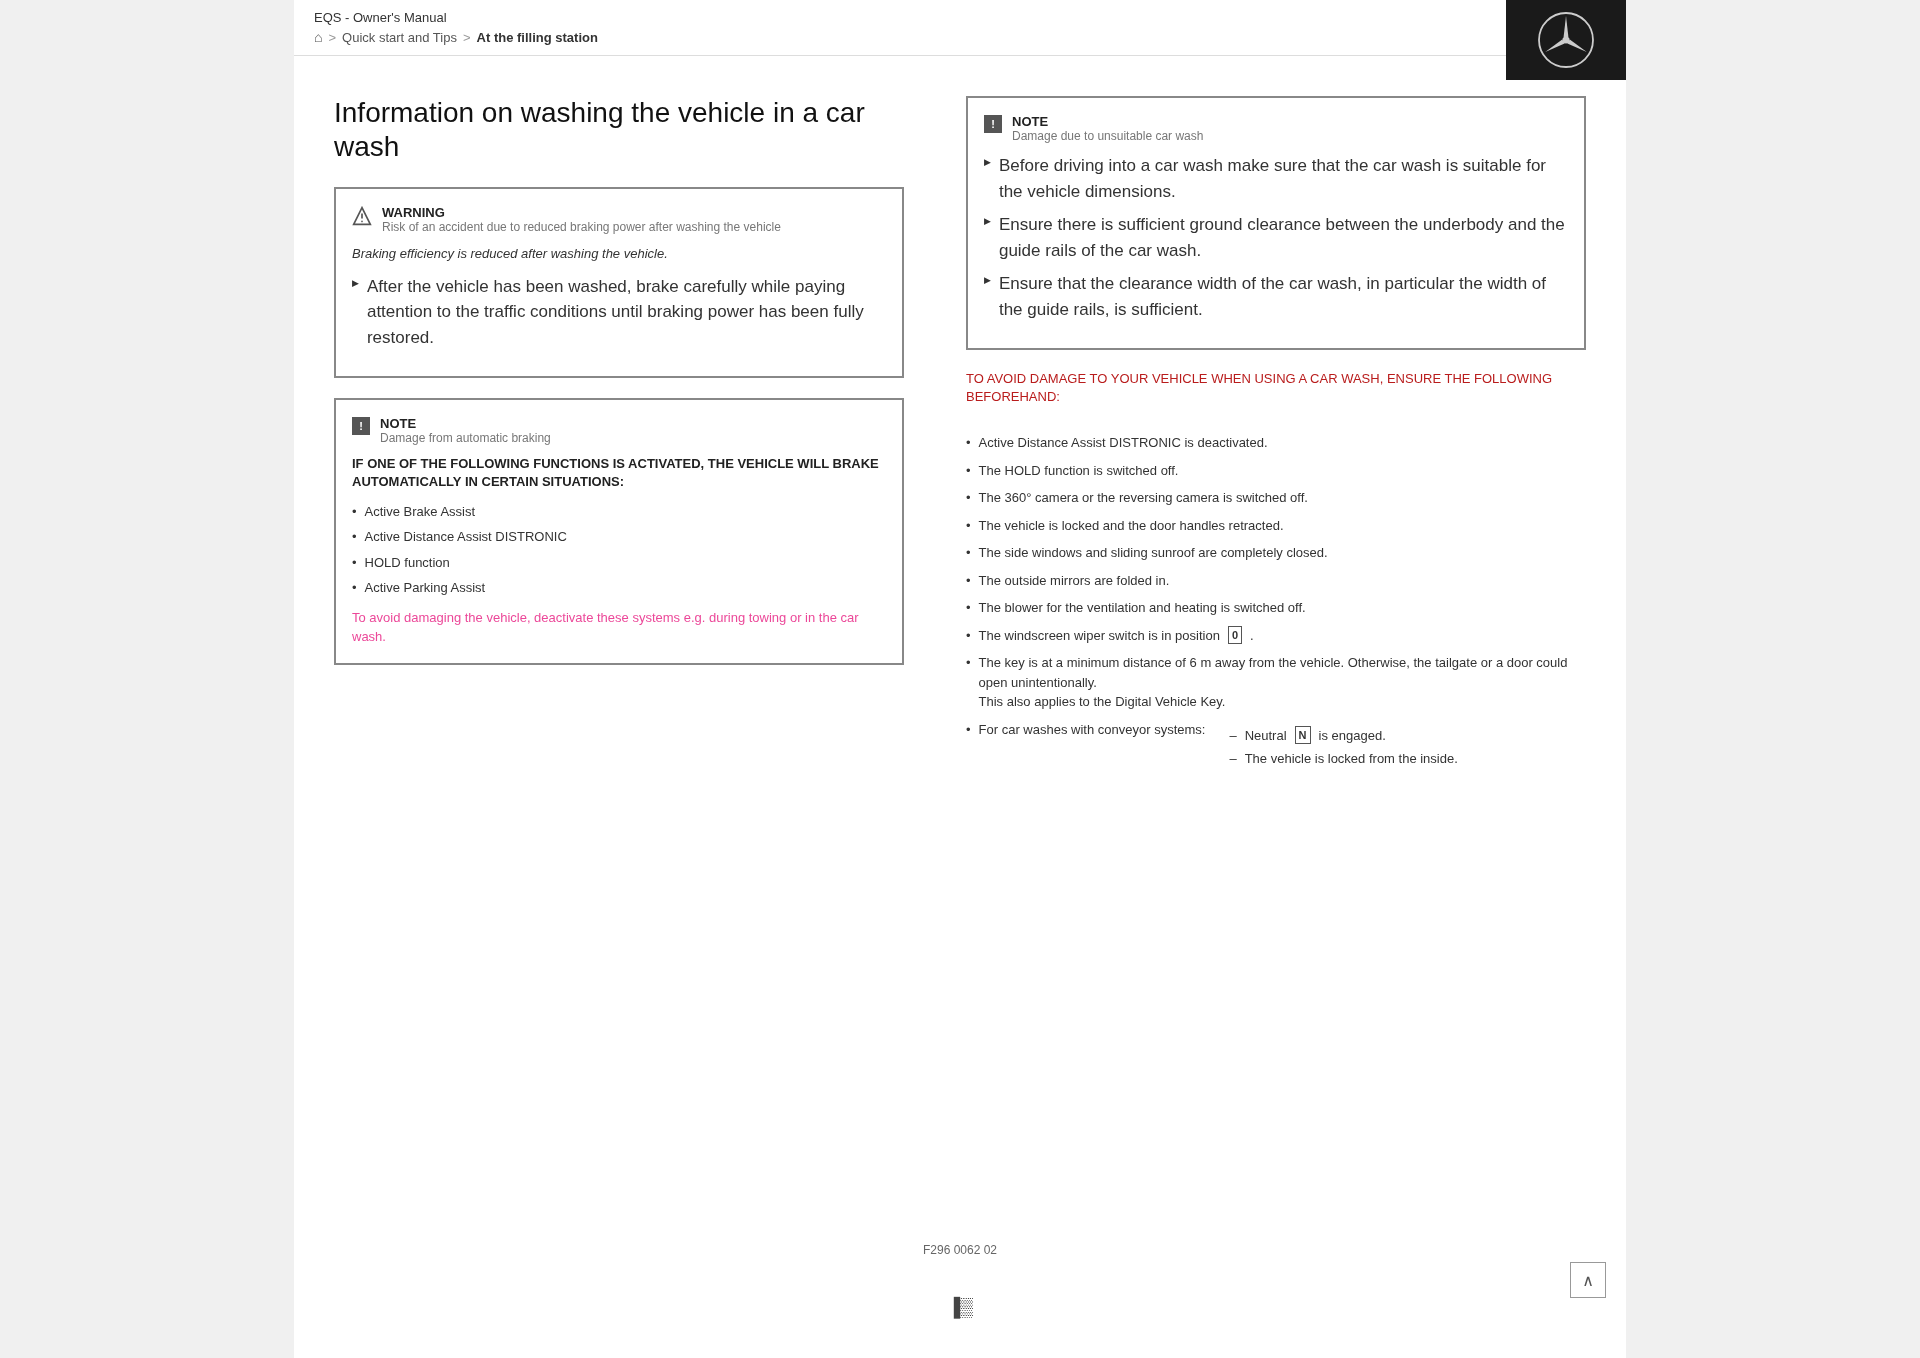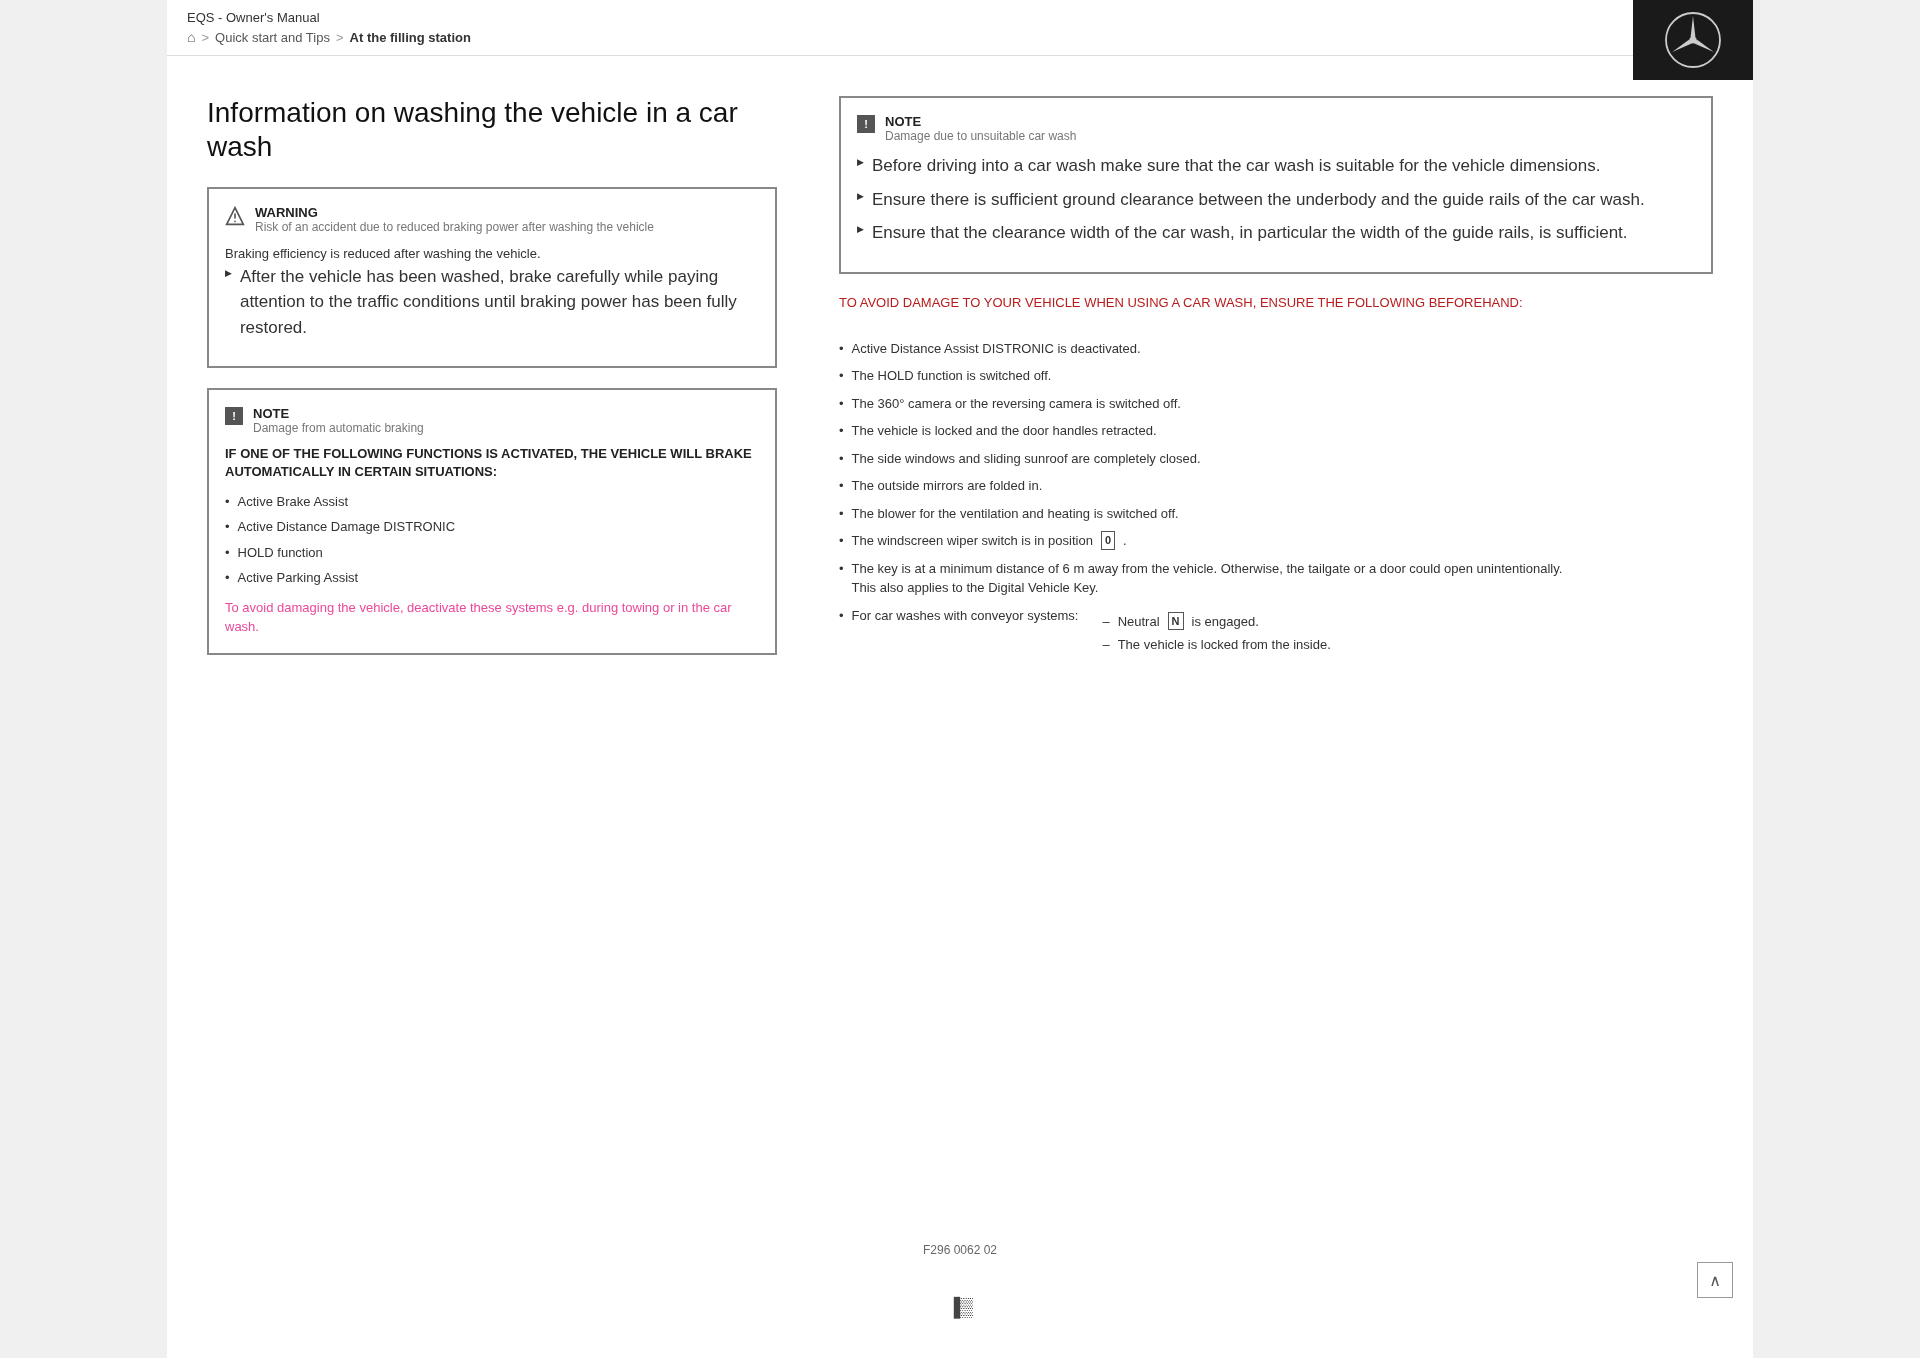--- a/index.html
+++ b/index.html
@@ -4,21 +4,21 @@
   <style>
     * { box-sizing: border-box; margin: 0; padding: 0; }
     body {
       font-family: Arial, Helvetica, sans-serif;
       background: #f0f0f0;
       color: #222;
       font-size: 14px;
       min-height: 1358px;
     }
     .page-wrapper {
-      width: 1586px;
+      width: 1332px;
       margin: 0 auto;
       background: #fff;
       min-height: 1358px;
       position: relative;
     }
 
     
     .header {
       display: flex;
       align-items: center;
@@ -150,21 +150,23 @@
       color: #222;
     }
     .box-subtitle {
       font-size: 12px;
       color: #777;
     }
 
     .box-body-text {
       font-size: 13px;
       color: #333;
-      line-height: 1.5;
+      margin-bottom: 10px;
+      line-height: 1.5;
+      font-style: italic;
     }
     .box-bold-text {
       font-size: 13px;
       font-weight: bold;
       color: #222;
       margin-bottom: 10px;
       line-height: 1.4;
     }
     .bullet-list {
       list-style: none;
@@ -373,21 +375,21 @@
         <div class="box-header">
           <div class="note-icon">!</div>
           <div class="box-title-group">
             <span class="box-title">NOTE</span>
             <span class="box-subtitle">Damage from automatic braking</span>
           </div>
         </div>
         <p class="box-bold-text">IF ONE OF THE FOLLOWING FUNCTIONS IS ACTIVATED, THE VEHICLE WILL BRAKE AUTOMATICALLY IN CERTAIN SITUATIONS:</p>
         <ul class="bullet-list">
           <li>Active Brake Assist</li>
-          <li>Active Distance Damage DISTRONIC</li>
+          <li>Active Distance Assist DISTRONIC</li>
           <li>HOLD function</li>
           <li>Active Parking Assist</li>
         </ul>
         <p class="box-footer-text">To avoid damaging the vehicle, deactivate these systems e.g. during towing or in the car wash.</p>
       </div>
 
     </div>
 
     <div class="right-column">
 

